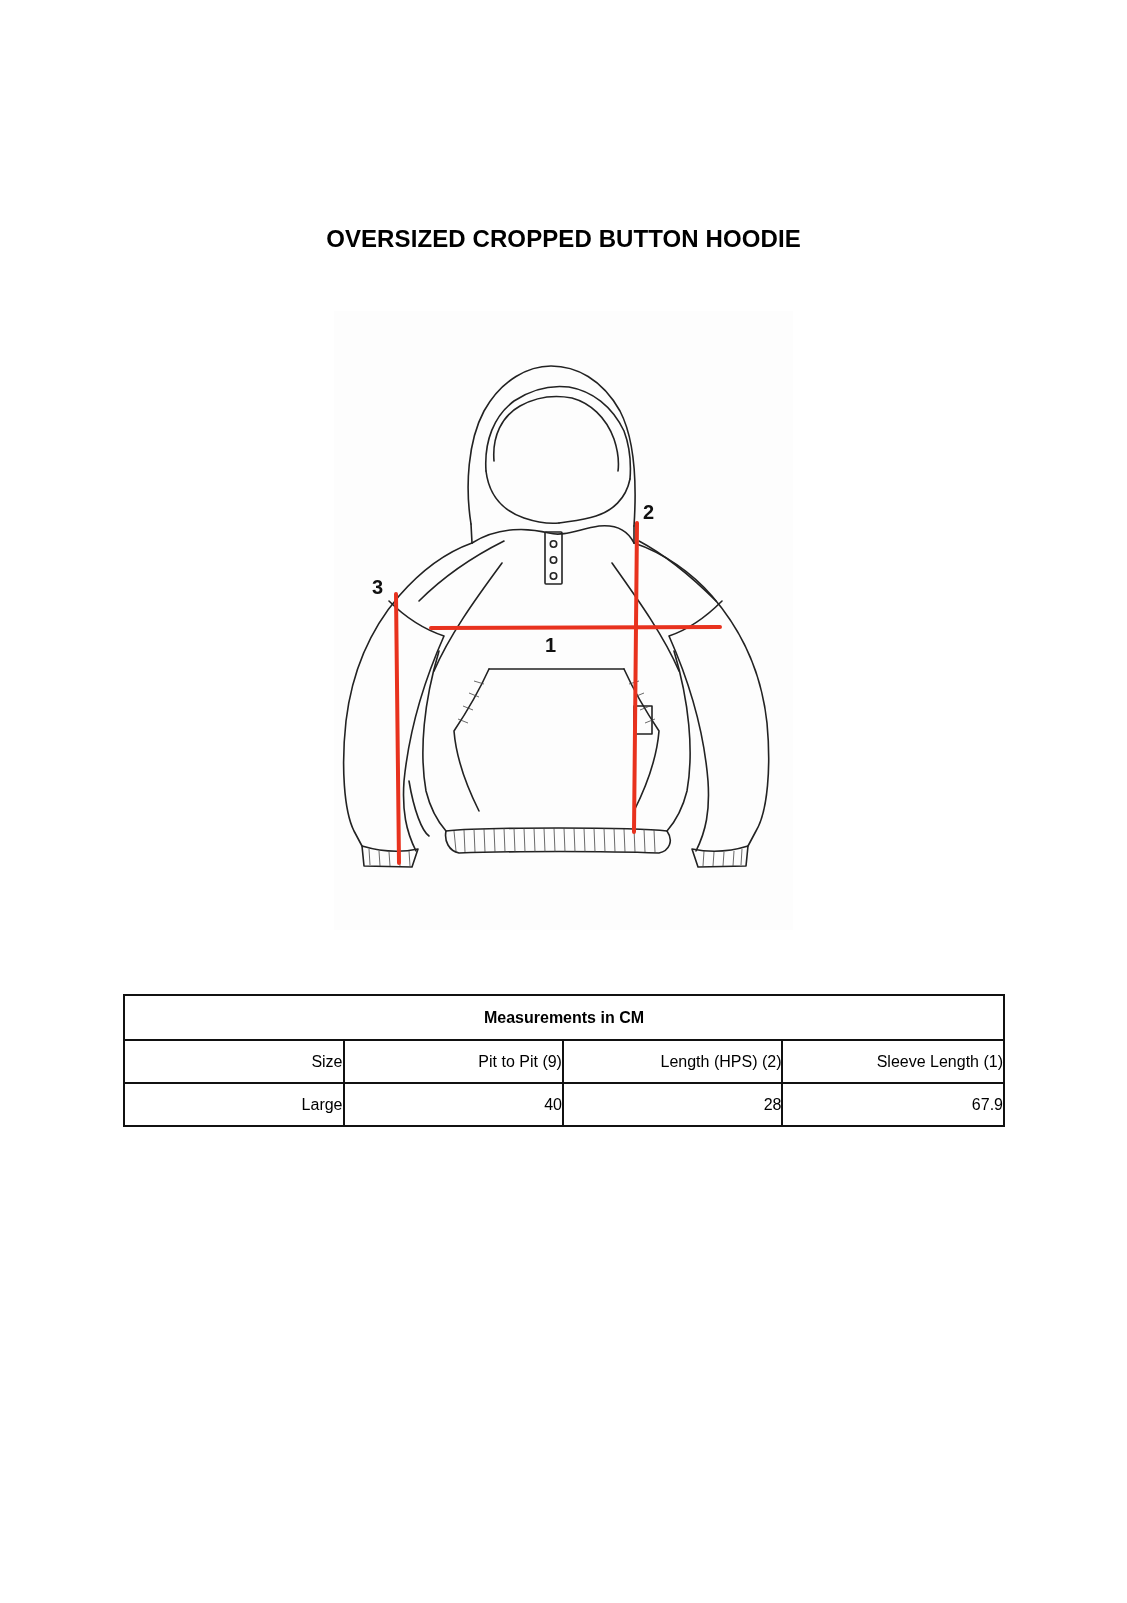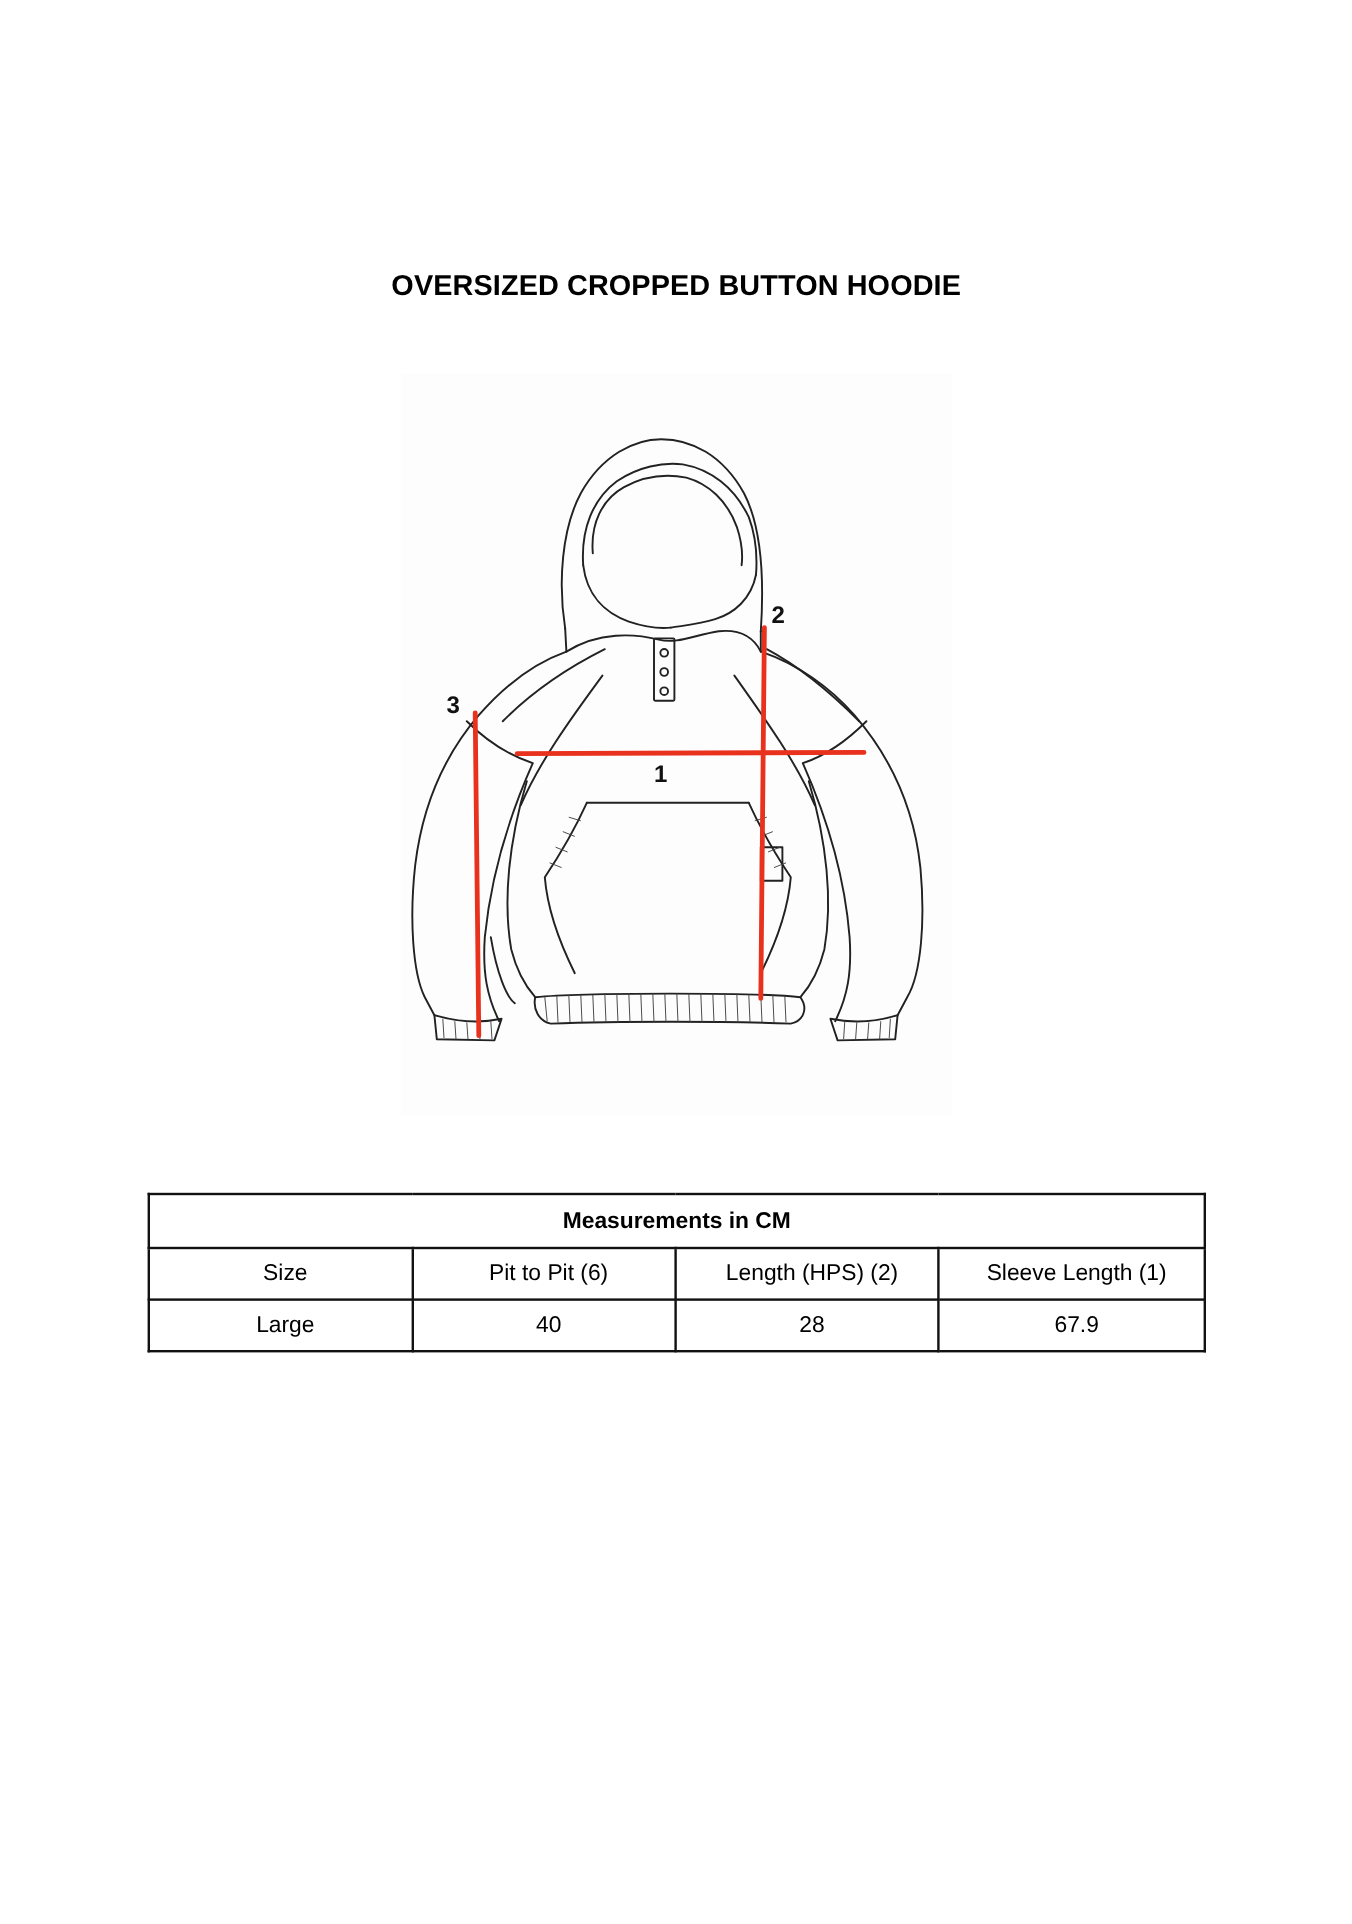--- a/index.html
+++ b/index.html
@@ -37,27 +37,27 @@
       width: 100%;
       height: 100%;
       display: block;
     }
     .measure-table {
       position: absolute;
       left: 123px;
       top: 994px;
       width: 882px;
       border-collapse: collapse;
-      font-size: 19px;
+      font-size: 16px;
     }
     .measure-table td, .measure-table th {
       border: 2px solid #111;
       height: 41px;
       padding: 0 0 0 8px;
-      text-align: center;
+      text-align: right;
       font-weight: normal;
       vertical-align: middle;
     }
     .measure-table th.caption-cell {
       text-align: center;
       font-weight: bold;
       padding: 0;
       height: 43px;
     }
     .measure-table col.c1 { width: 220px; }
@@ -186,21 +186,21 @@
       <col class="c4">
     </colgroup>
   <thead>
     <tr>
       <th class="caption-cell" colspan="4">Measurements in CM</th>
     </tr>
   </thead>
   <tbody>
     <tr>
       <td>Size</td>
-      <td>Pit to Pit (6)</td>
+      <td>Pit to Pit (9)</td>
       <td>Length (HPS) (2)</td>
       <td>Sleeve Length (1)</td>
     </tr>
     <tr>
       <td>Large</td>
       <td>40</td>
       <td>28</td>
       <td>67.9</td>
     </tr>
   </tbody>

